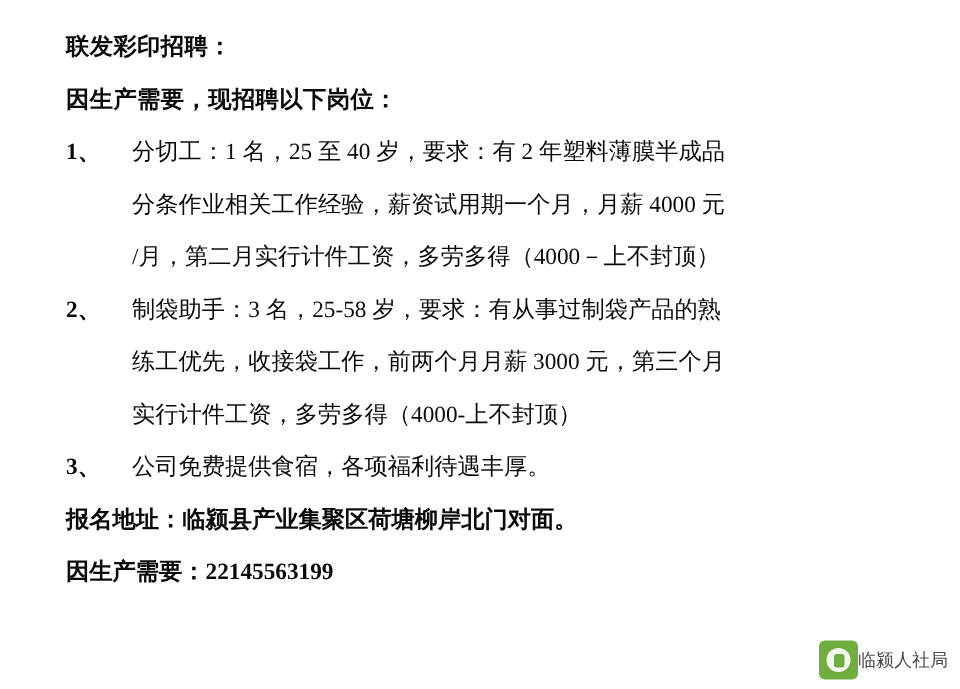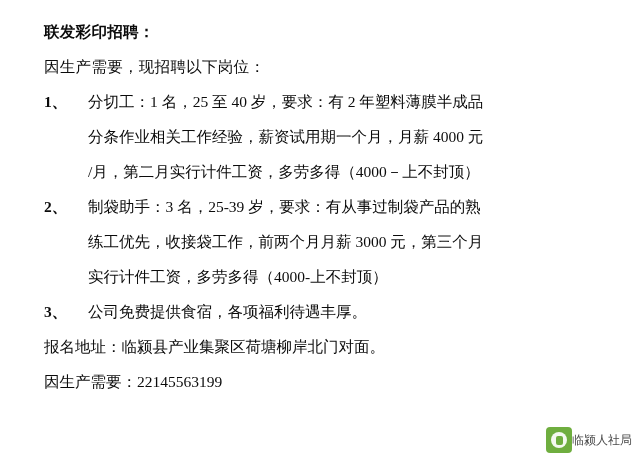--- a/index.html
+++ b/index.html
@@ -26,21 +26,21 @@
     font-size: 15.5px;
     line-height: 35px;
     letter-spacing: 0.3px;
     white-space: nowrap;
   }
   .title {
     font-weight: bold;
     font-size: 15.5px;
   }
   .strong {
-    font-weight: normal;
+    font-weight: bold;
   }
   .item {
     display: flex;
     align-items: flex-start;
   }
   .item-num {
     font-weight: bold;
     flex: 0 0 auto;
     width: 44px;
     font-size: 15.5px;
@@ -50,21 +50,21 @@
     flex: 1 1 auto;
   }
   .indent-line {
     font-size: 15.5px;
     line-height: 35px;
     white-space: nowrap;
   }
   .footer-line {
     font-size: 15.5px;
     line-height: 35px;
-    font-weight: normal;
+    font-weight: bold;
     white-space: nowrap;
   }
   .watermark {
     position: absolute;
     right: 8px;
     bottom: 6px;
     display: flex;
     align-items: center;
     gap: 0;
   }
@@ -118,21 +118,21 @@
     <div class="item-body">
       <div class="indent-line">分切工：1 名，25 至 40 岁，要求：有 2 年塑料薄膜半成品</div>
       <div class="indent-line">分条作业相关工作经验，薪资试用期一个月，月薪 4000 元</div>
       <div class="indent-line">/月，第二月实行计件工资，多劳多得（4000－上不封顶）</div>
     </div>
   </div>
 
   <div class="item">
     <div class="item-num">2、</div>
     <div class="item-body">
-      <div class="indent-line">制袋助手：3 名，25-39 岁，要求：有从事过制袋产品的熟</div>
+      <div class="indent-line">制袋助手：3 名，25-58 岁，要求：有从事过制袋产品的熟</div>
       <div class="indent-line">练工优先，收接袋工作，前两个月月薪 3000 元，第三个月</div>
       <div class="indent-line">实行计件工资，多劳多得（4000-上不封顶）</div>
     </div>
   </div>
 
   <div class="item">
     <div class="item-num">3、</div>
     <div class="item-body">
       <div class="indent-line">公司免费提供食宿，各项福利待遇丰厚。</div>
     </div>

